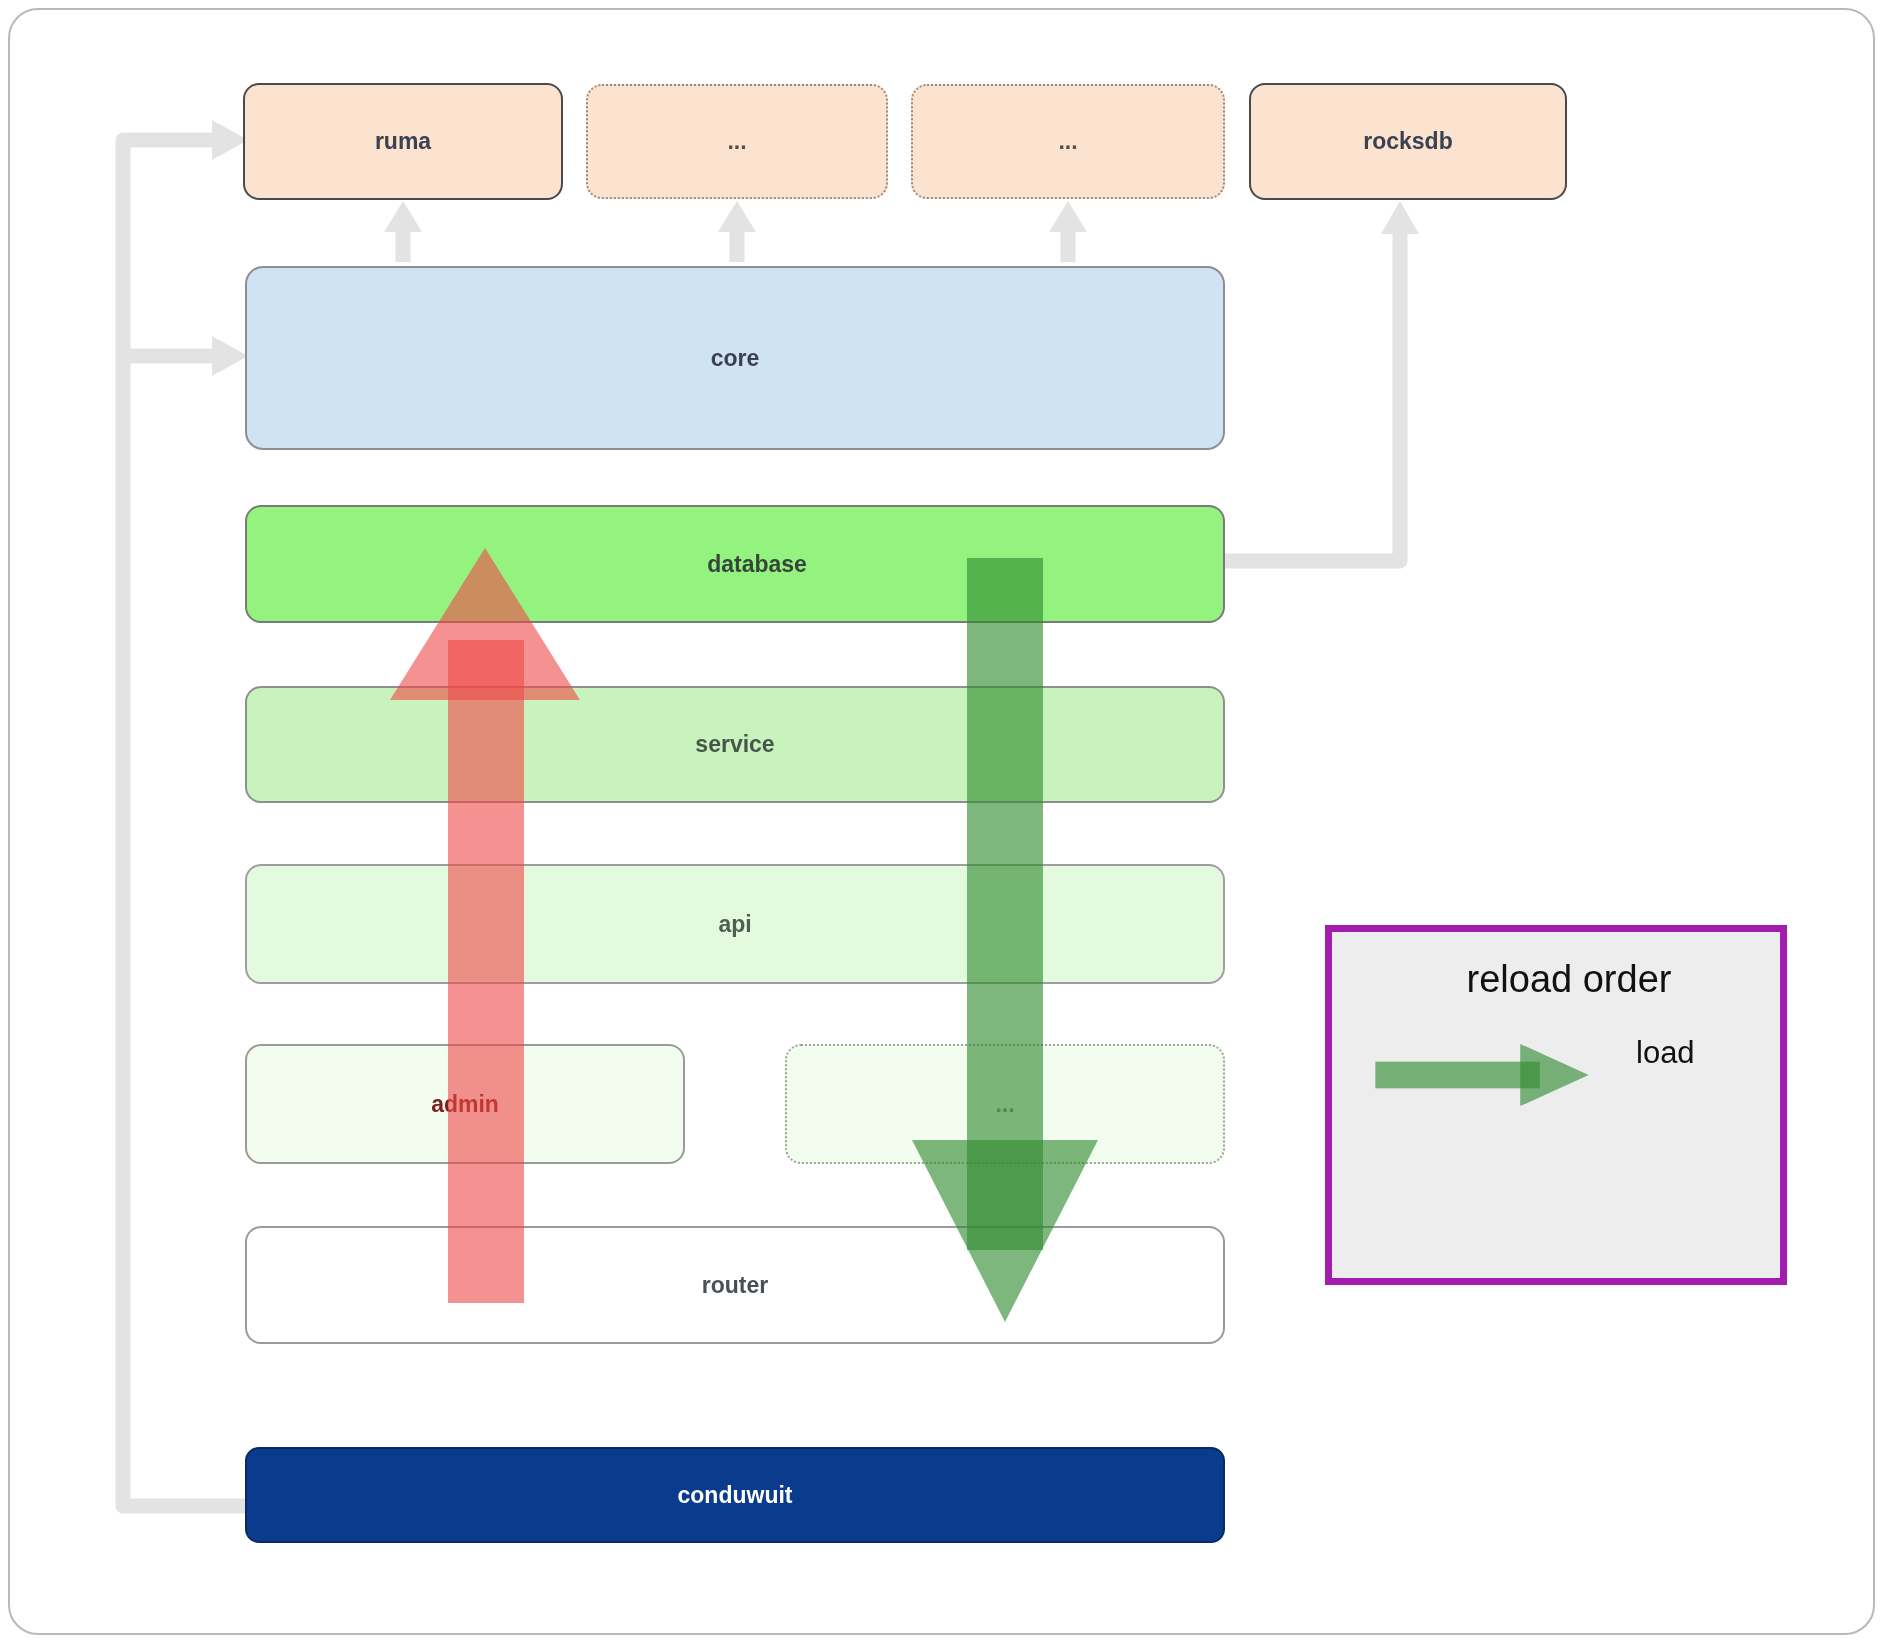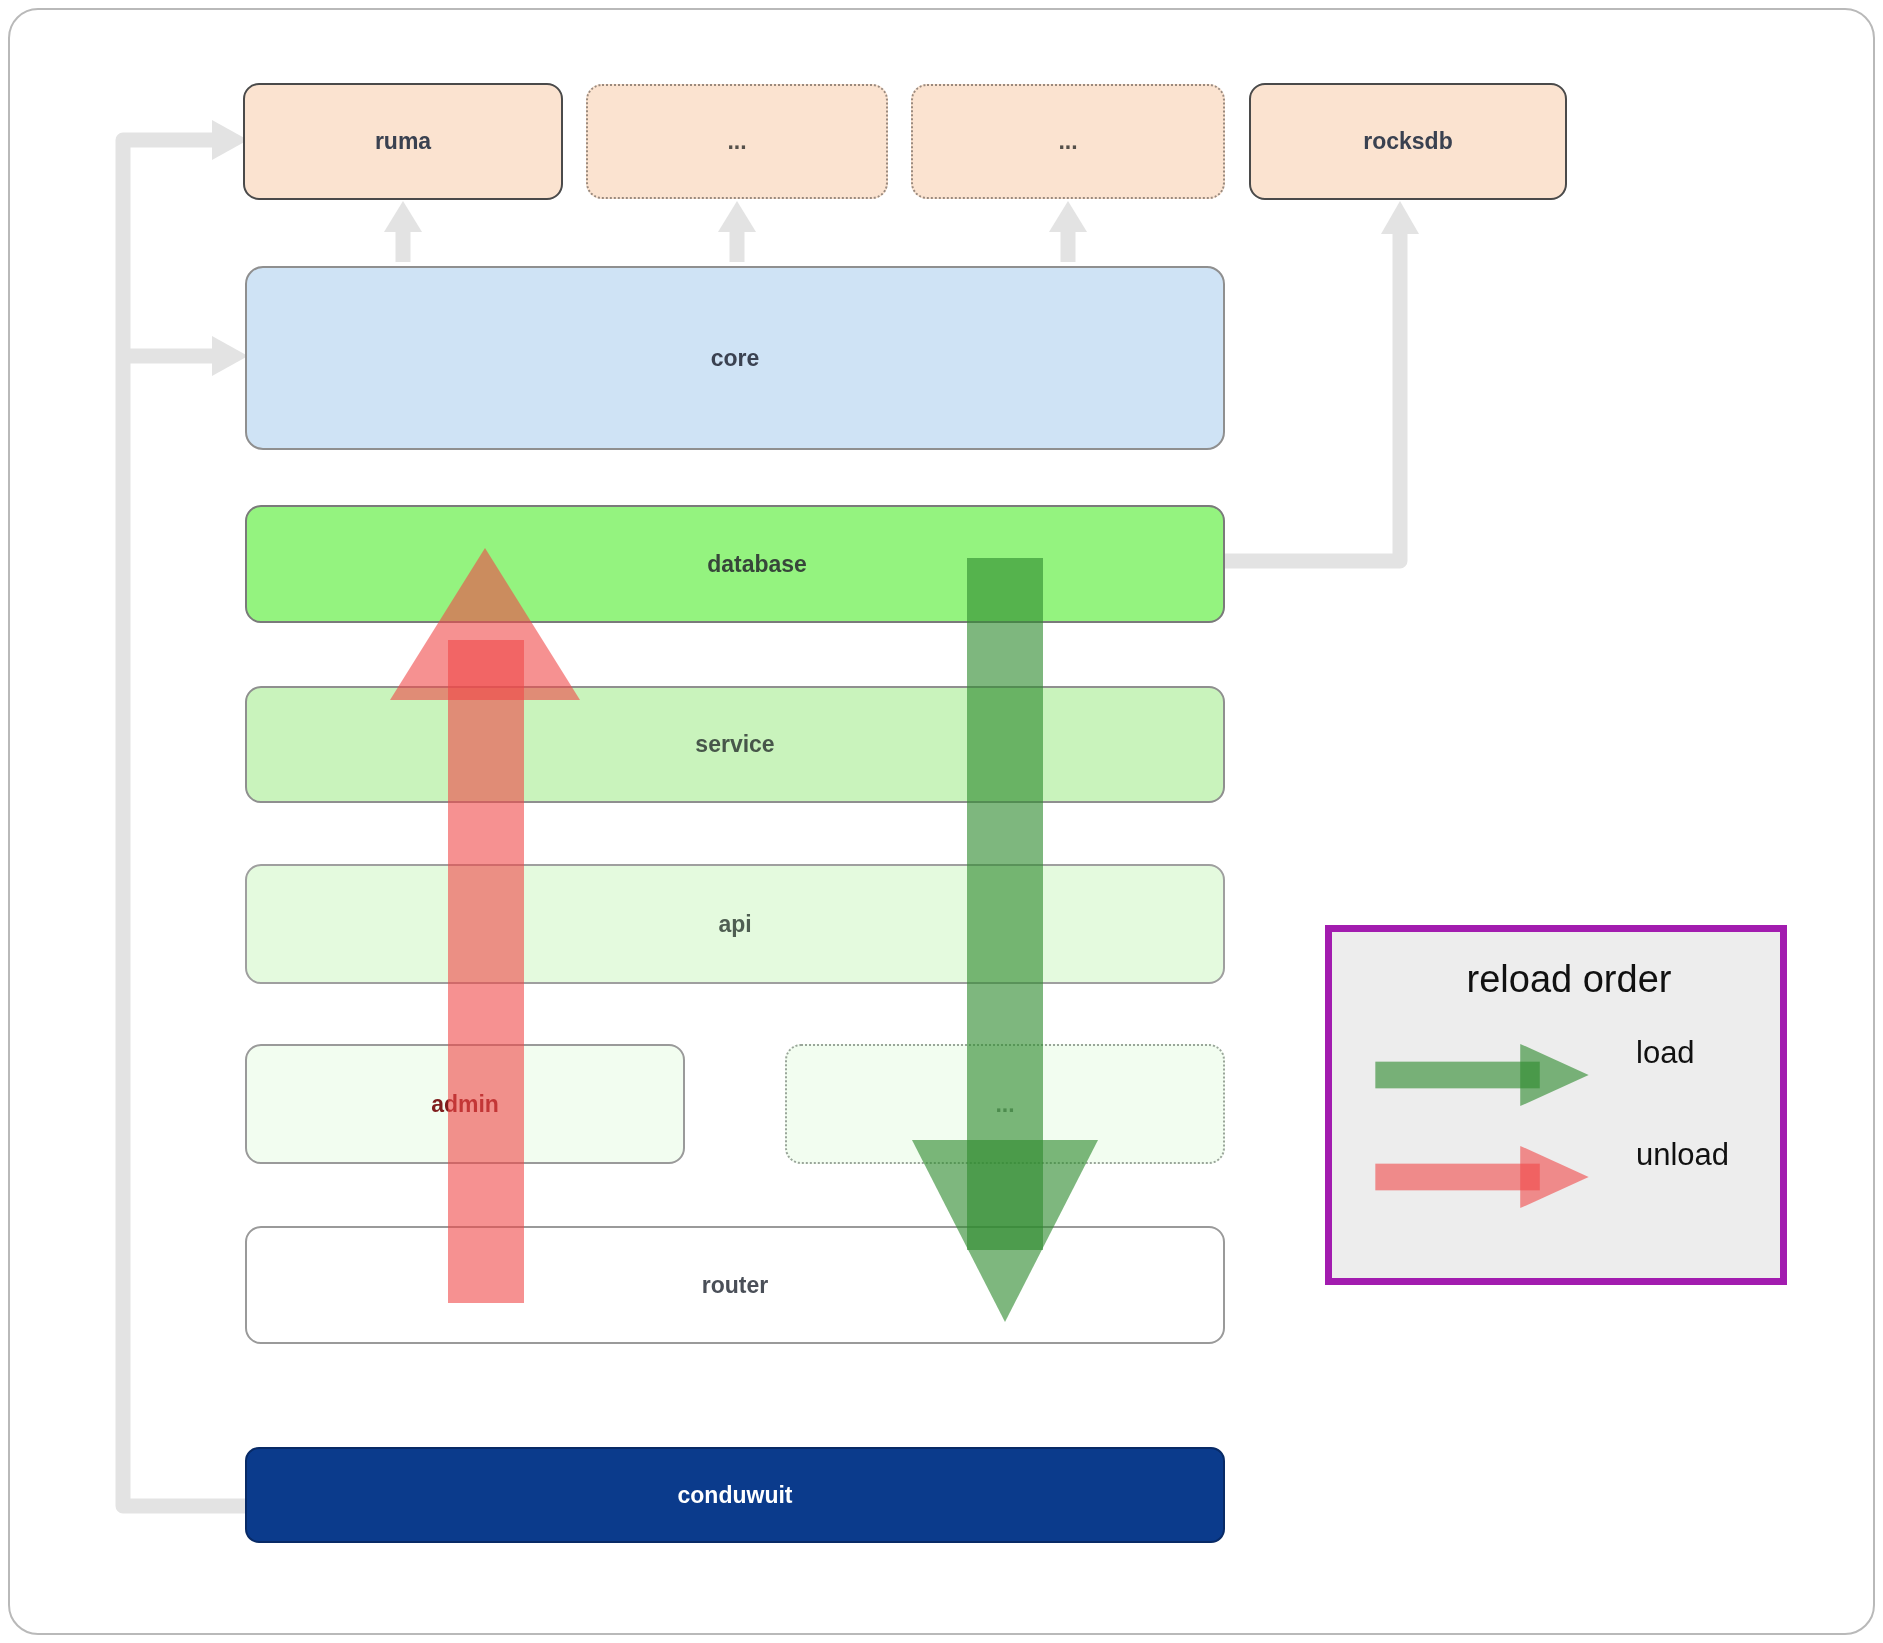--- a/index.html
+++ b/index.html
@@ -130,22 +130,15 @@
 
   <div class="legend">
     <div class="legend-title">reload order</div>
     <div class="legend-row">
       <svg class="legend-arrow" viewBox="0 0 240 90">
         <rect class="green-arrow" x="0" y="30" width="185" height="30"></rect>
         <polygon class="green-arrow" points="163,10 240,45 163,80"></polygon>
       </svg>
       <div class="legend-label">load</div>
     </div>
-    <div class="legend-row">
-      <svg class="legend-arrow" viewBox="0 0 240 90">
-        <rect class="red-arrow" x="0" y="30" width="185" height="30"></rect>
-        <polygon class="red-arrow" points="163,10 240,45 163,80"></polygon>
-      </svg>
-      <div class="legend-label">unload</div>
-    </div>
   </div>
 
 </div>
 
 </body></html>

